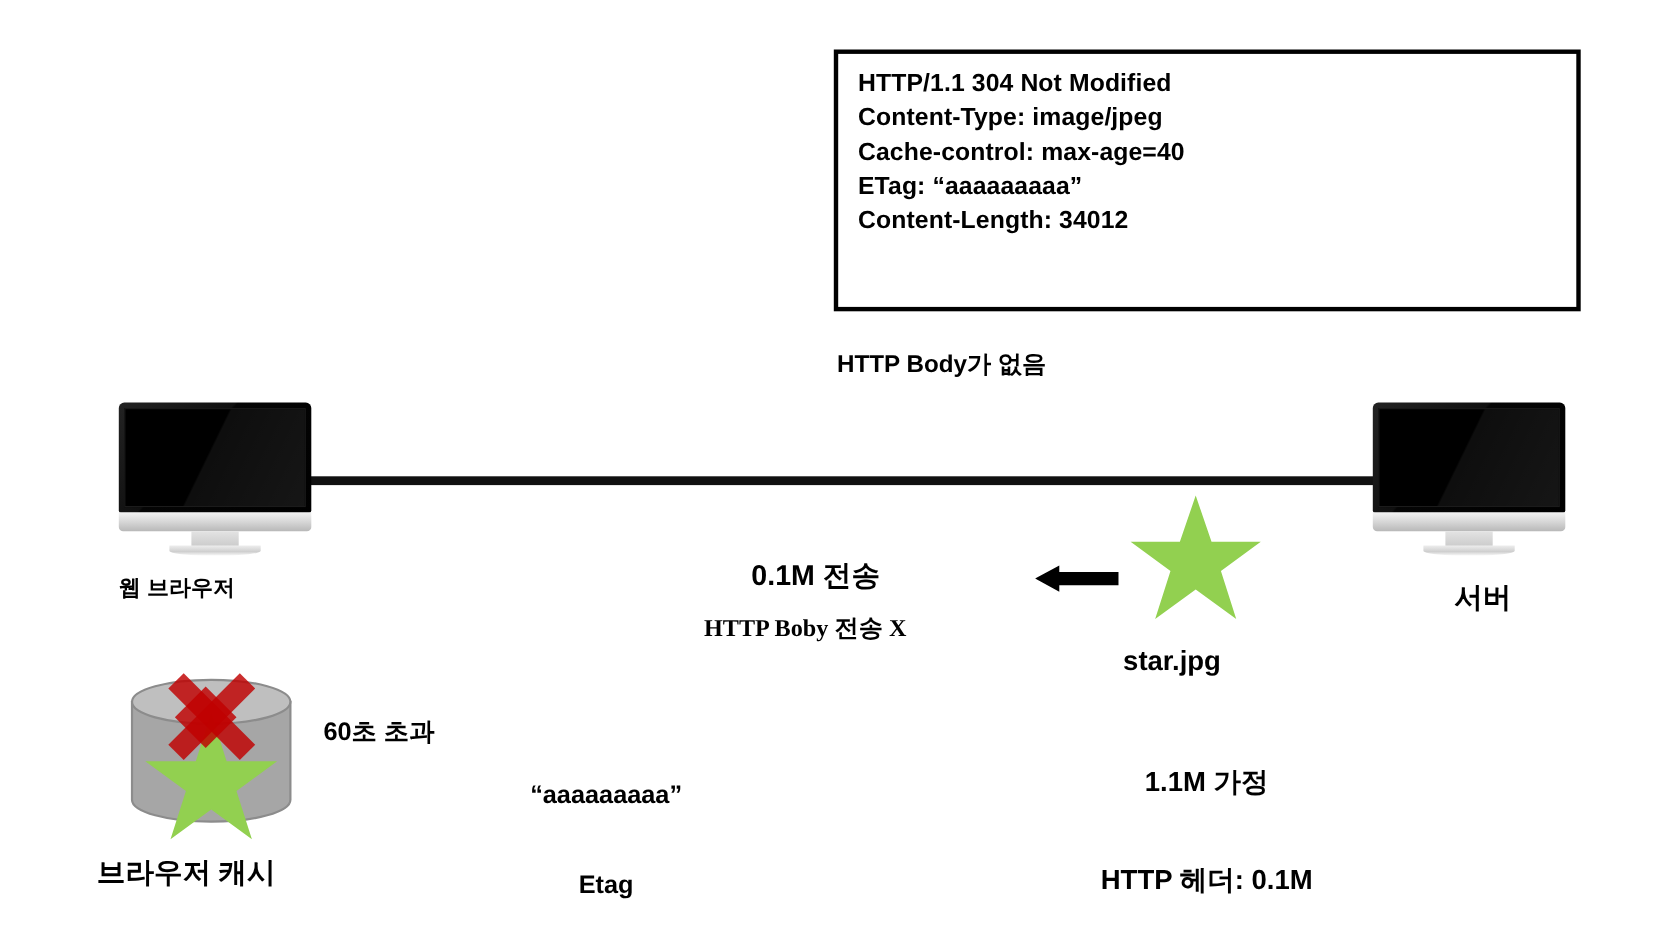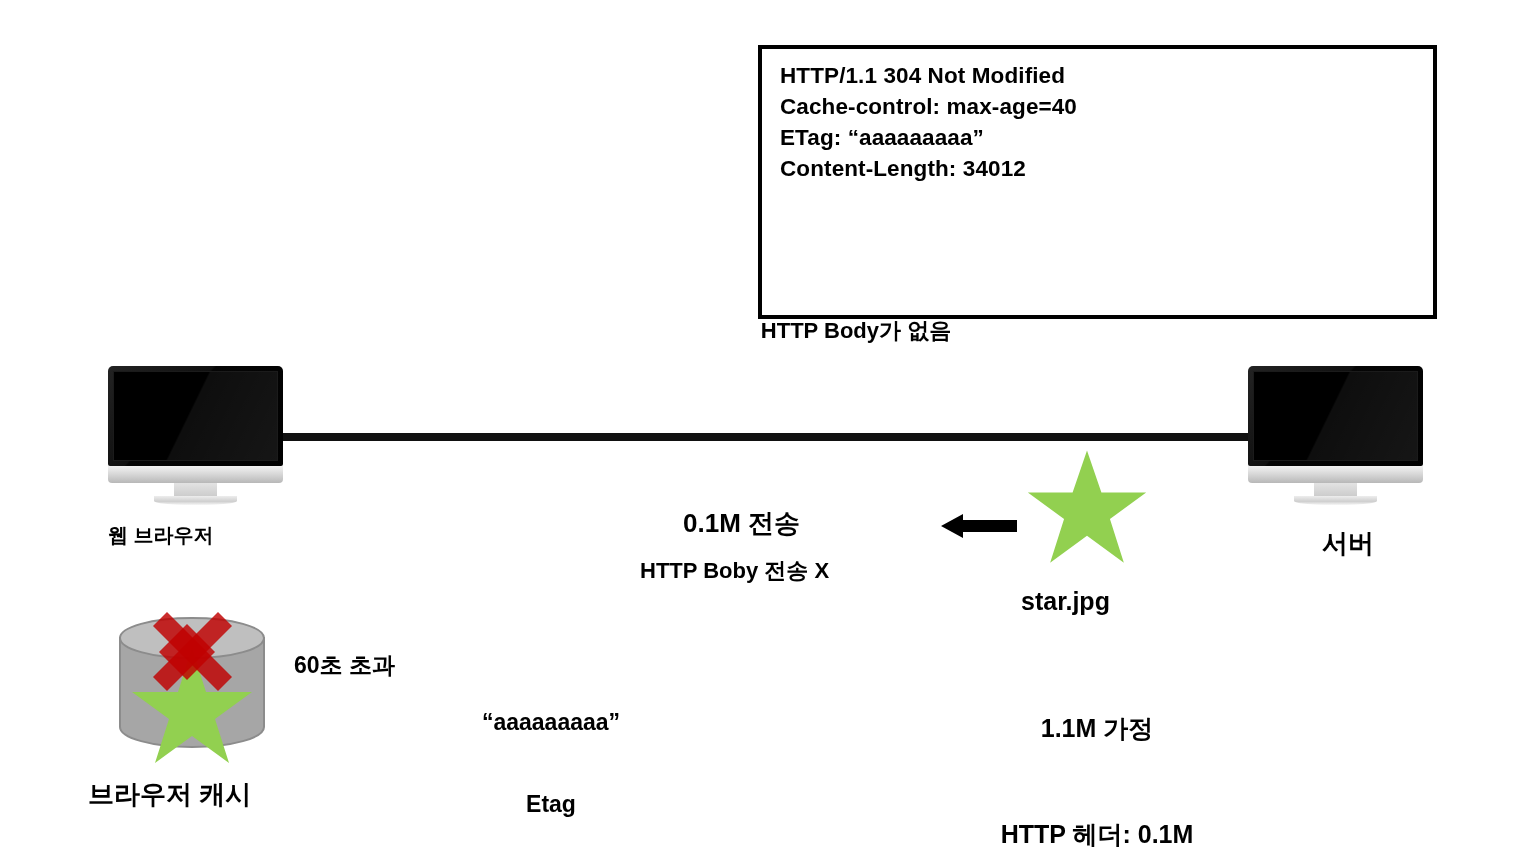--- a/index.html
+++ b/index.html
@@ -19,21 +19,21 @@
     background: #ffffff;
     overflow: hidden;
   }
   .abs { position: absolute; }
 
   
   #http-response-box {
     left: 758px;
     top: 45px;
     width: 679px;
-    height: 274px;
+    height: 238px;
     border: 4px solid #000000;
     background: #ffffff;
     box-sizing: border-box;
   }
   #http-response-lines {
     position: absolute;
     left: 18px;
     top: 11px;
     right: 8px;
   }
@@ -119,48 +119,49 @@
     background: linear-gradient(180deg, #ededed 0%, #cfcfcf 60%, #f7f7f7 100%);
   }
   #browser-monitor { left: 108px; top: 366px; }
   #server-monitor  { left: 1248px; top: 366px; }
 
   #browser-label { left: 108px; top: 524px; font-size: 20px; }
   #server-label   { left: 1300px; top: 528px; font-size: 26px; margin-left: 22px; }
 
   
   #transfer-size-label { left: 683px; top: 508px; font-size: 26px; }
-  #transfer-body-label { left: 640px; top: 558px; font-size: 22px; }
+  #transfer-body-label { left: 640px; top: 558px; font-size: 22px; font-family: Liberation Serif, serif; }
   #transfer-arrow {
     left: 941px; top: 513px;
     width: 76px; height: 26px;
   }
 
   
   #star-graphic { left: 1026px; top: 450px; width: 122px; height: 118px; }
   #star-filename-label { left: 1021px; top: 587px; font-size: 25px; }
   #star-size-lines { left: 952px; top: 638px; font-size: 25px; text-align: center; width: 290px; }
-  #star-size-lines div { white-space: pre; margin-top: 17px; }
+  #star-size-lines div { white-space: pre; }
 
   
   #cache-graphic { left: 112px; top: 600px; width: 165px; height: 165px; }
-  #cache-label { left: 88px; top: 779px; font-size: 26px; }
+  #cache-label { left: 88px; top: 779px; font-size: 26px; font-family: Liberation Serif, serif; }
 
   #expired-label { left: 294px; top: 652px; font-size: 23px; }
   #etag-block { left: 441px; top: 655px; width: 220px; text-align: center; font-size: 23px; }
   #etag-block div { white-space: pre; }
 </style>
 </head>
 <body>
 
 <div id="canvas">
 
   <div class="abs" id="http-response-box">
     <div id="http-response-lines">
       <div class="http-line">HTTP/1.1 304 Not Modified</div>
+      <div class="http-line">Content-Type: image/jpeg</div>
       <div class="http-line">Cache-control: max-age=40</div>
       <div class="http-line">ETag: “aaaaaaaaa”</div>
       <div class="http-line">Content-Length: 34012</div>
     </div>
   </div>
 
   <div class="abs caption" id="no-body-label">HTTP Body가 없음</div>
 
   <div class="abs" id="connection-line"></div>
 

